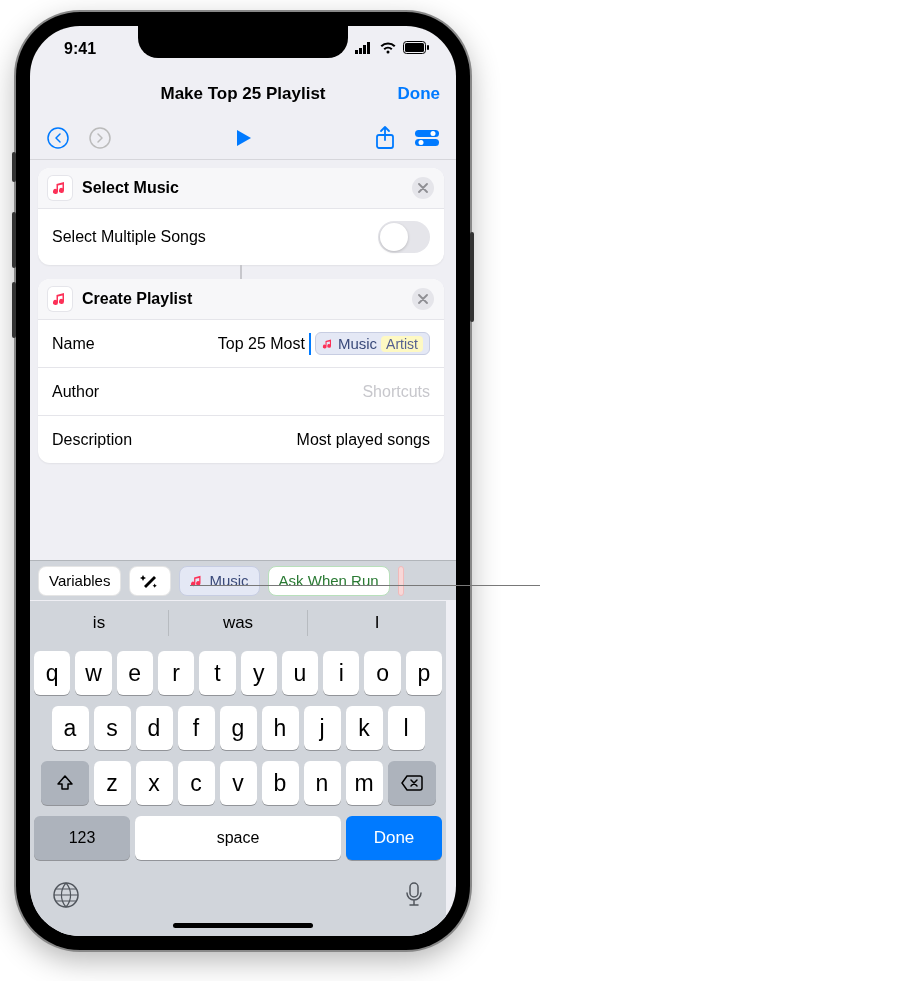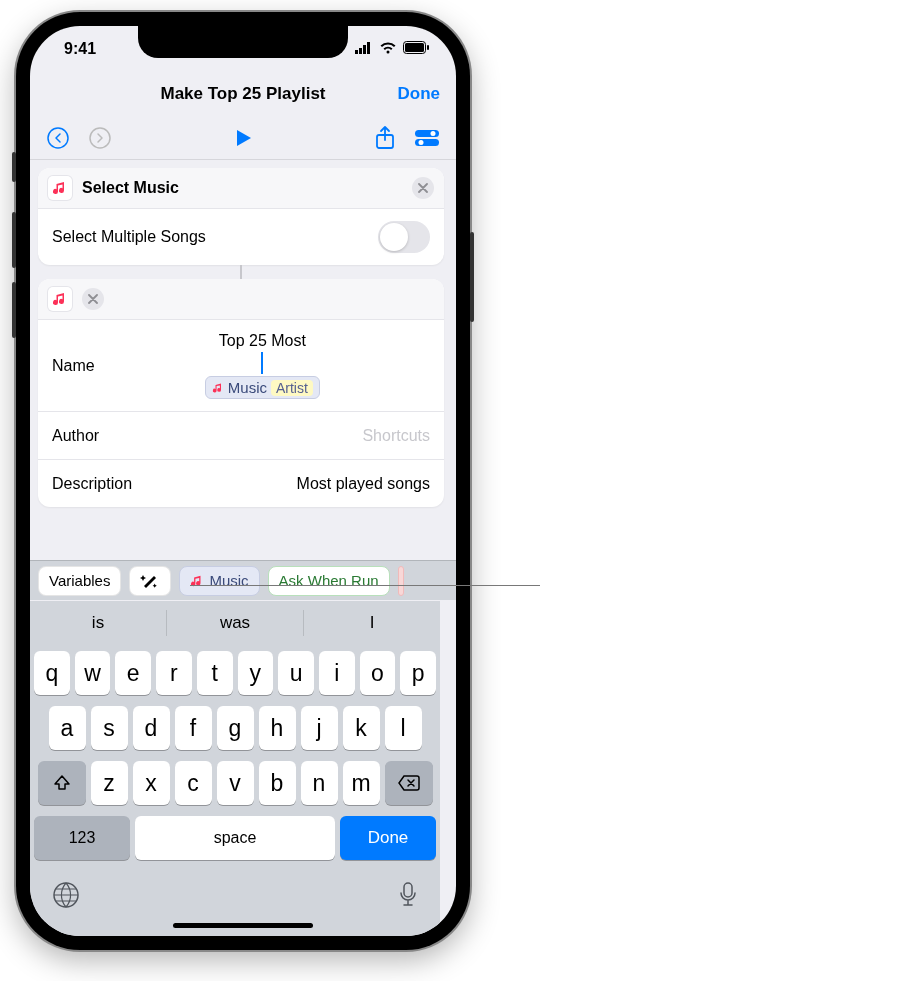--- a/index.html
+++ b/index.html
@@ -243,21 +243,21 @@
     height:30px;
   }
   .pill.magic { padding:4px 10px; }
   .pill.music { background:#e4e8f5; border-color:#c7cde2; color:#3a4a7a;}
   .pill.green { background:#ffffff; border-color:#b8e0bb; color:#2a7a33;}
   .pill.red { background:#f8d7d7; border-color:#f0baba; width:6px; padding:4px 2px;}
 
   
   .keyboard {
     position:absolute;
-    left:0; right:16px; bottom:0;
+    left:0; right:10px; bottom:0;
     height:335px;
     background:#d1d5db;
   }
   .suggestions {
     height:44px;
     display:flex;
     align-items:center;
   }
   .sug {
     flex:1;
@@ -425,29 +425,30 @@
 
       <div class="connector"></div>
 
       <div class="card">
         <div class="card-header">
           <span class="music-note">
             <svg width="16" height="16">
                 <path d="M12 2v8.5a2.5 2.5 0 1 1-1.5-2.3V4.5L6 5.5v6a2.5 2.5 0 1 1-1.5-2.3V4l7.5-2z" fill="#fc3158"></path>
               </svg>
           </span>
+          <span class="title">Create Playlist</span>
           <span class="close">
             <svg width="10" height="10">
                 <path d="M1 1l8 8M9 1l-8 8" stroke="#8e8e93" stroke-width="1.8" stroke-linecap="round"></path>
               </svg>
           </span>
         </div>
         <div class="row">
           <span class="label">Name</span>
-          <div class="value" style="text-align:right; display:flex; justify-content:flex-end; align-items:center; gap:2px;flex-direction:column;">
+          <div class="value" style="text-align:right; display:flex; justify-content:flex-end; align-items:center; gap:2px;">
             <span>Top 25 Most </span>
               <span class="cursor"></span>
             <span class="token">
               <svg width="12" height="12">
                   <path d="M9 1.5v6.4a1.9 1.9 0 1 1-1.1-1.7V3.4L4.6 4.1v4.5a1.9 1.9 0 1 1-1.1-1.7V3l5.5-1.5z" fill="#fc3158"></path>
                 </svg>
               <span>Music</span>
               <span class="sub">Artist</span>
             </span>
           </div>

